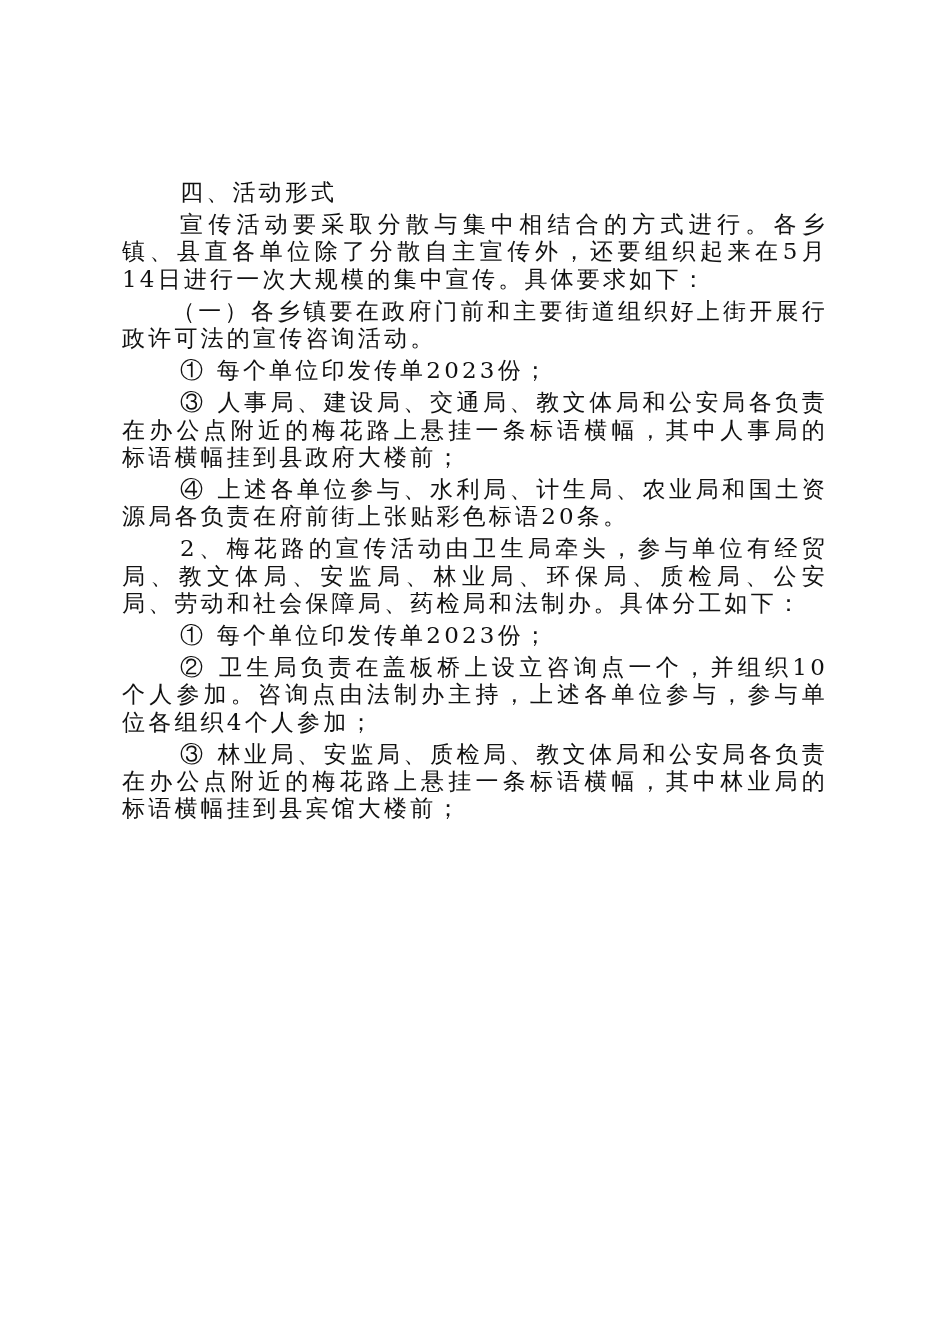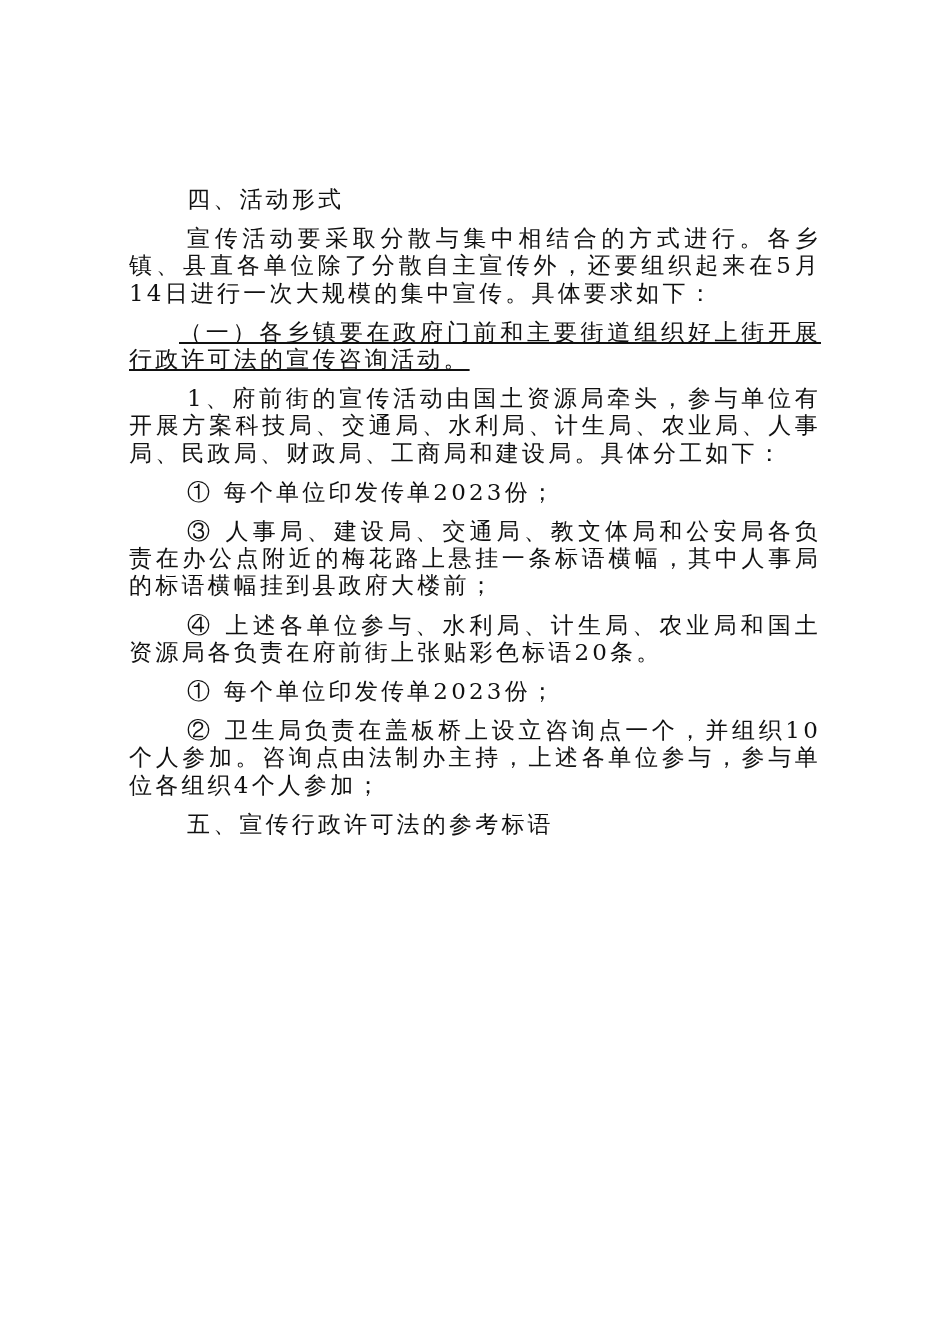--- a/index.html
+++ b/index.html
@@ -18,37 +18,36 @@
       left: 117px;
       top: 174px;
       width: 716px;
       font-family: "DejaVu Serif", "Liberation Serif", serif;
       font-size: 23px;
       line-height: 27.2px;
       color: #111111;
       letter-spacing: 3.2px;
     }
     .para {
-      margin: 12px;
+      margin: 5px;
       text-indent: 58px;
       text-align: justify;
       text-align-last: left;
     }
     .para.sub {
       text-indent: 50px;
-      text-decoration: underline;
     }
   </style>
 </head>
 <body>
 
 <div class="page">
   <p class="para">四、活动形式</p>
   <p class="para">宣传活动要采取分散与集中相结合的方式进行。各乡镇、县直各单位除了分散自主宣传外，还要组织起来在5月14日进行一次大规模的集中宣传。具体要求如下：</p>
   <p class="para sub">（一）各乡镇要在政府门前和主要街道组织好上街开展行政许可法的宣传咨询活动。</p>
-  <p class="para">1、府前街的宣传活动由国土资源局牵头，参与单位有开展方案科技局、交通局、水利局、计生局、农业局、人事局、民政局、财政局、工商局和建设局。具体分工如下：</p>
   <p class="para">① 每个单位印发传单2023份；</p>
   <p class="para">③ 人事局、建设局、交通局、教文体局和公安局各负责在办公点附近的梅花路上悬挂一条标语横幅，其中人事局的标语横幅挂到县政府大楼前；</p>
   <p class="para">④ 上述各单位参与、水利局、计生局、农业局和国土资源局各负责在府前街上张贴彩色标语20条。</p>
+  <p class="para">2、梅花路的宣传活动由卫生局牵头，参与单位有经贸局、教文体局、安监局、林业局、环保局、质检局、公安局、劳动和社会保障局、药检局和法制办。具体分工如下：</p>
   <p class="para">① 每个单位印发传单2023份；</p>
   <p class="para">② 卫生局负责在盖板桥上设立咨询点一个，并组织10个人参加。咨询点由法制办主持，上述各单位参与，参与单位各组织4个人参加；</p>
-  <p class="para">五、宣传行政许可法的参考标语</p>
+  <p class="para">③ 林业局、安监局、质检局、教文体局和公安局各负责在办公点附近的梅花路上悬挂一条标语横幅，其中林业局的标语横幅挂到县宾馆大楼前；</p>
 </div>
 
 </body></html>

